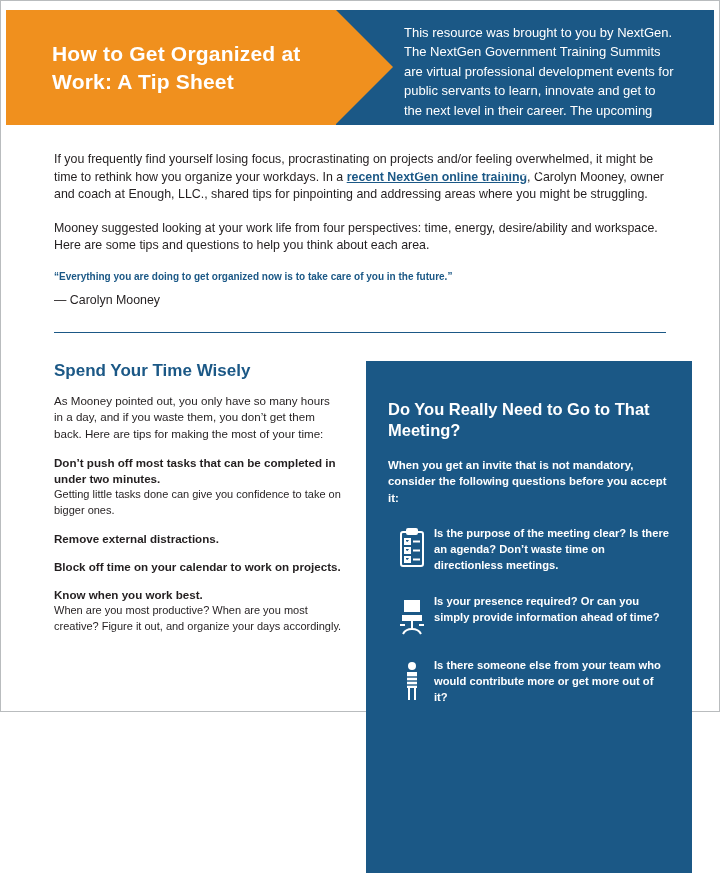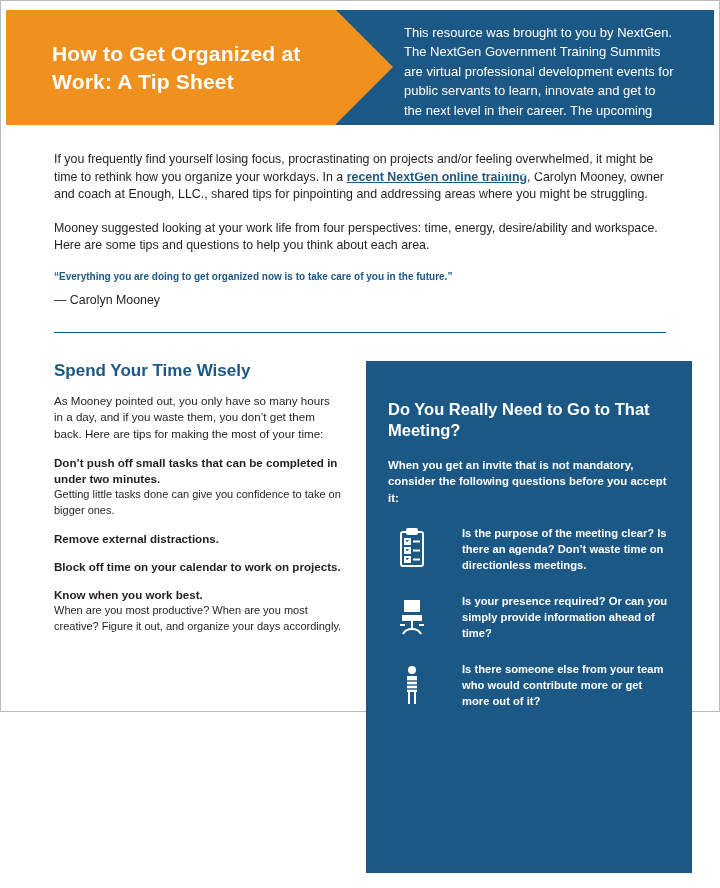--- a/index.html
+++ b/index.html
@@ -163,21 +163,21 @@
     line-height:1.28;
   }
   .blue-intro {
     font-size:11.4px;
     line-height:1.45;
     font-weight:bold;
     margin:0 0 20px 0;
   }
   .q-item {
     display:flex;
-    gap:30px;
+    gap:2px;
     align-items:flex-start;
     margin:0 0 20px 0;
     padding-left:4px;
   }
   .q-icon {
     width:40px;
     min-width:40px;
     display:flex;
     justify-content:center;
     align-items:flex-start;
@@ -228,21 +228,21 @@
     <div class="divider"></div>
   </div>
 
   <div class="columns">
 
     <div class="col-left">
       <div class="h2">Spend Your Time Wisely</div>
       <p class="body-text">As Mooney pointed out, you only have so many hours in a day, and if you waste them, you don’t get them back. Here are tips for making the most of your time:</p>
 
       <div class="tip">
-        <p class="tip-head">Don’t push off small tasks that can be completed in under two minutes.</p>
+        <p class="tip-head">Don’t push off most tasks that can be completed in under two minutes.</p>
         <p class="tip-body">Getting little tasks done can give you confidence to take on bigger ones.</p>
       </div>
       <div class="tip">
         <p class="tip-head">Remove external distractions.</p>
       </div>
       <div class="tip">
         <p class="tip-head">Block off time on your calendar to work on projects.</p>
       </div>
       <div class="tip">
         <p class="tip-head">Know when you work best.</p>

